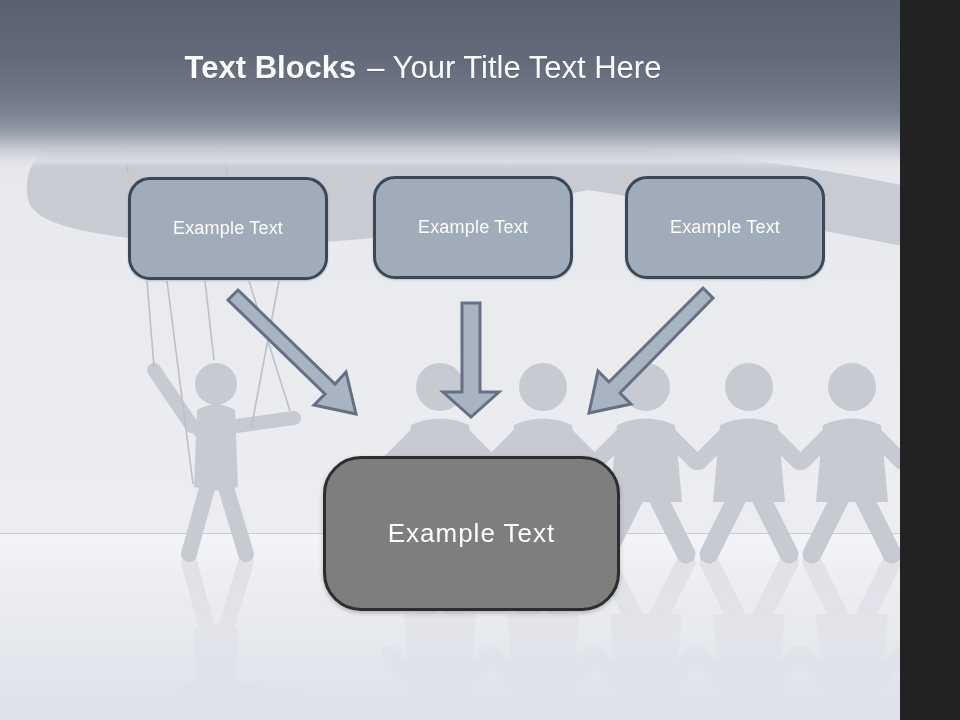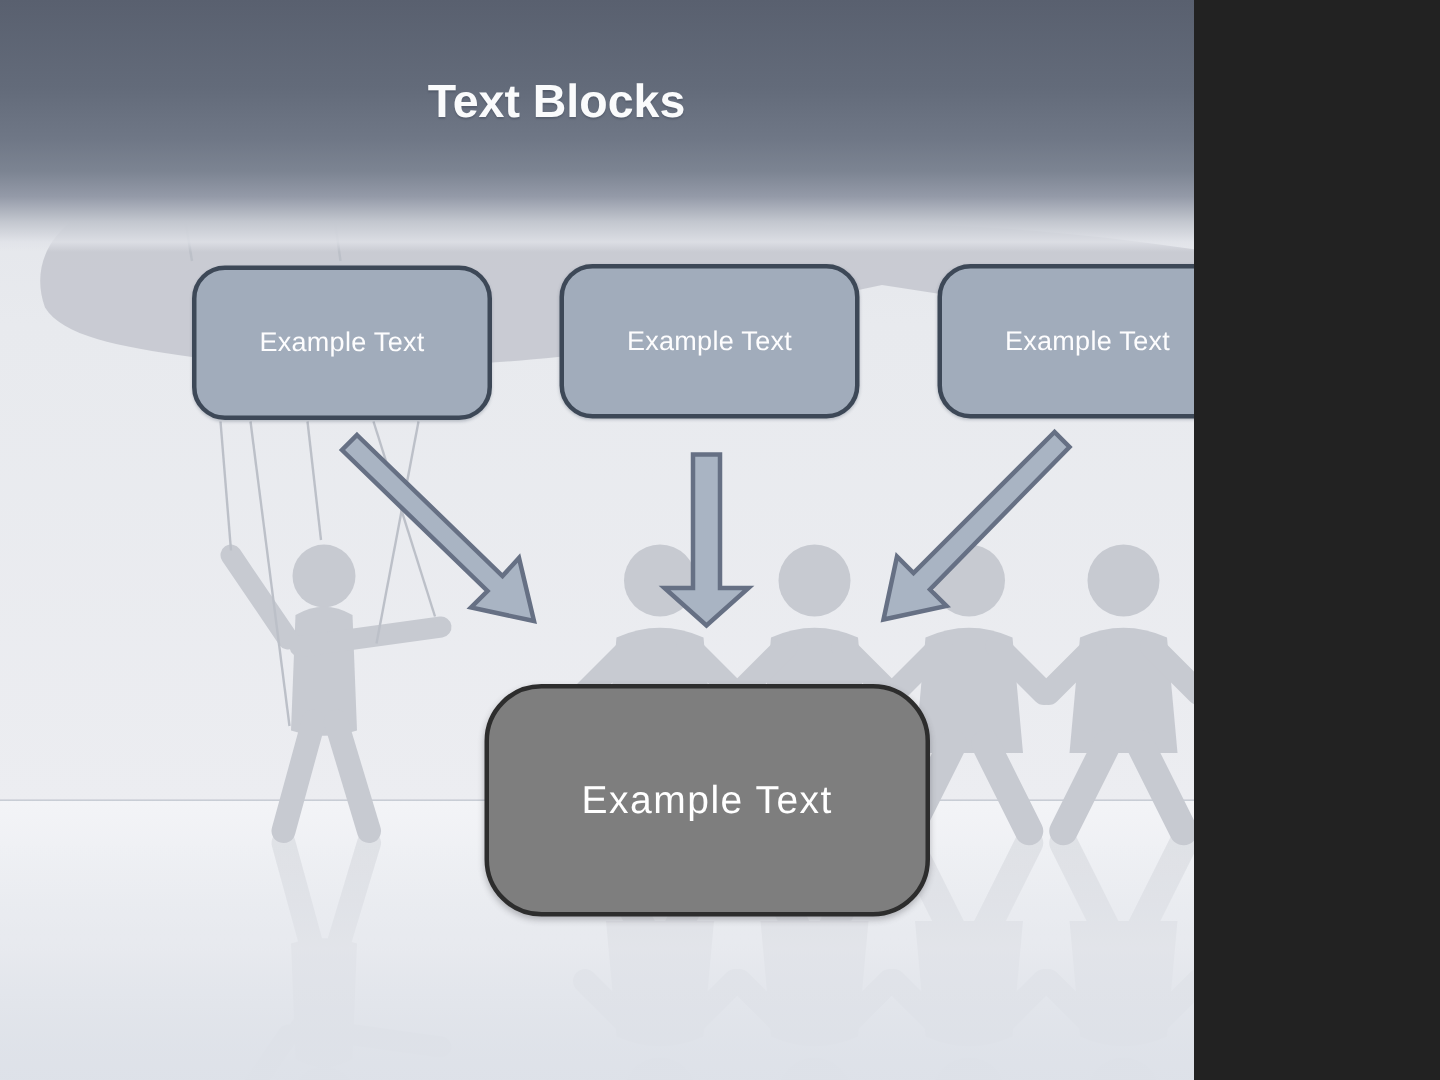--- a/index.html
+++ b/index.html
@@ -1,17 +1,17 @@
 <!DOCTYPE html>
 <html style="--band_top: #59606f; --box_fill: #a1acbb; --box_border: #3d4857; --arrow_fill: #a9b4c3; --arrow_stroke: #667084; --result_fill: #7e7e7e; --result_border: #2d2d2d; --figure: #c7cad1; --title_text: #fafbfc;"><head>
 <meta charset="utf-8">
 <style>
   html,body { margin:0; padding:0; background:#222; }
   .slide {
-    position:relative; width:796px; height:720px; overflow:hidden;
+    position:relative; width:900px; height:720px; overflow:hidden;
     font-family:"Liberation Sans", sans-serif;
     background:#e9ebef;
   }
   
   .wall {
     position:absolute; inset:0;
     background:linear-gradient(180deg,#dfe1e7 0%,#e8eaee 30%,#ecedf1 75%,#eef0f3 100%);
   }
   .floor {
     position:absolute; left:0; top:533px; width:100%; height:187px;
@@ -128,20 +128,21 @@
       <line x1="279" y1="281" x2="251" y2="429"></line>
       <line x1="167" y1="281" x2="193" y2="484"></line>
     </g>
   </svg>
 
   <div class="reflect-fade"></div>
   <div class="top-band"></div>
 
   <div class="title">
     <span class="t-bold">Text Blocks</span>
+    <span class="t-rest">– Your Title Text Here</span>
   </div>
 
   <div class="tbox tbox1">
     <span>Example Text</span>
   </div>
   <div class="tbox tbox2">
     <span>Example Text</span>
   </div>
   <div class="tbox tbox3">
     <span>Example Text</span>

